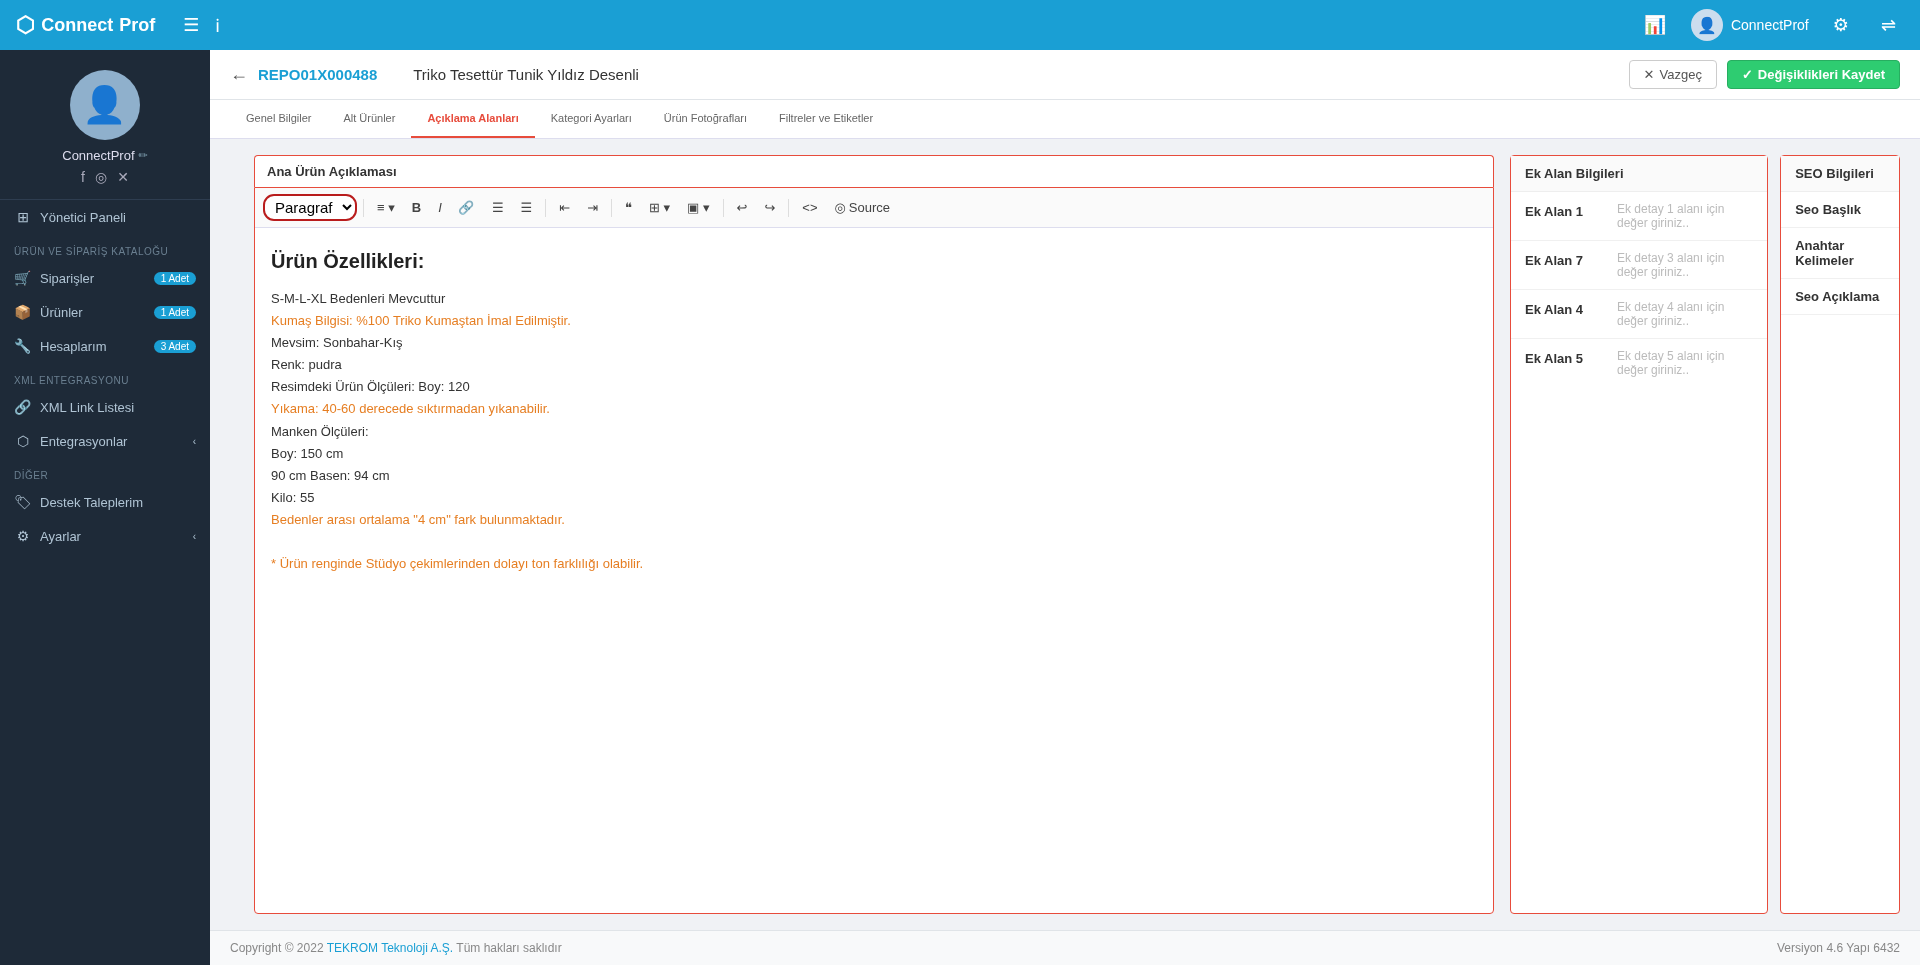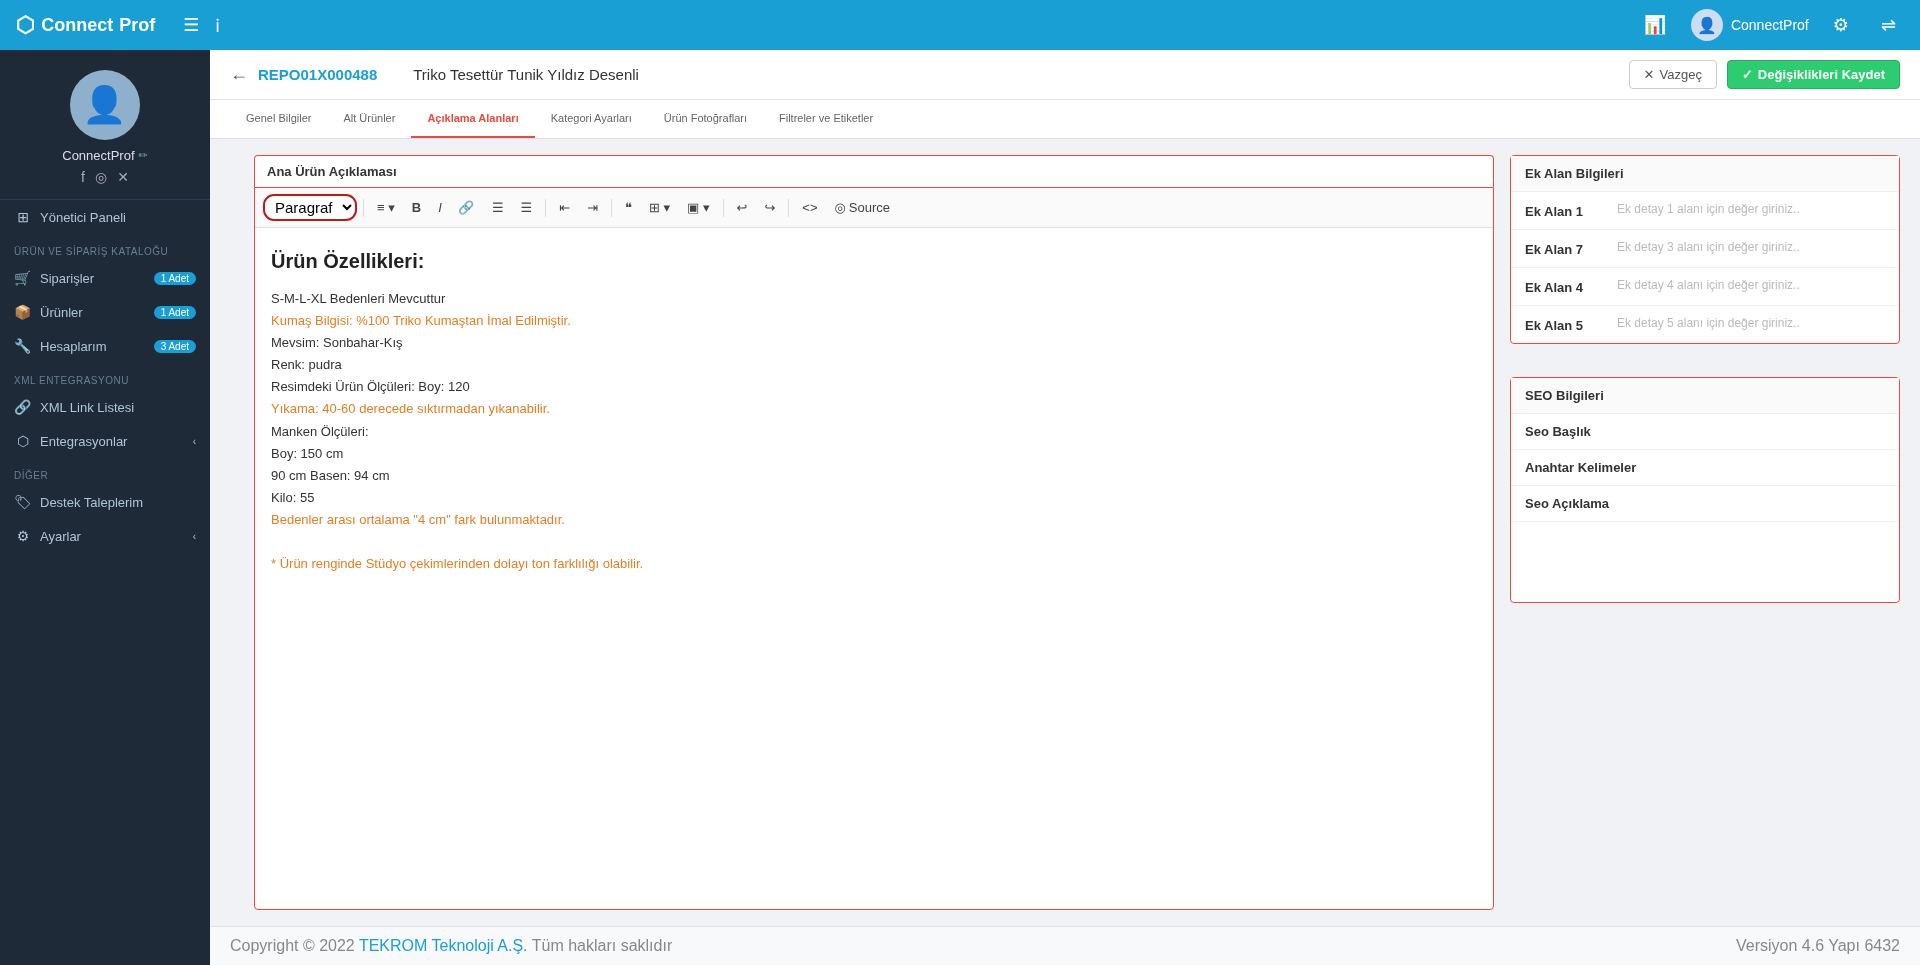--- a/index.html
+++ b/index.html
@@ -296,22 +296,22 @@
       line-height: 1.7;
     }
     .editor-body h3 { font-size: 20px; font-weight: 700; margin-bottom: 10px; color: #222; }
     .editor-body .black-text { color: #333; }
     .editor-body .orange-text { color: #e67e22; }
 
     
     .right-panel {
       width: 390px;
       display: flex;
-      flex-direction: column;
-      gap: 33px;
+      flex-direction: row;
+      gap: 12px;
       flex-shrink: 0;
     }
 
     .panel-box {
       border: 1.5px solid #e74c3c;
       border-radius: 4px;
       background: #fff;
     }
     .panel-box-header {
       padding: 10px 14px;
@@ -360,21 +360,21 @@
     }
 
     
     .page-footer {
       background: #f8f9fa;
       border-top: 1px solid #e0e4e8;
       padding: 10px 20px;
       display: flex;
       justify-content: space-between;
       align-items: center;
-      font-size: 16px;
+      font-size: 12px;
       color: #888;
       flex-shrink: 0;
     }
     .footer-link { color: #1a9fd4; text-decoration: none; }
     .footer-version { color: #888; }
   </style>
 </head>
 <body>
 
 <div class="topnav">

